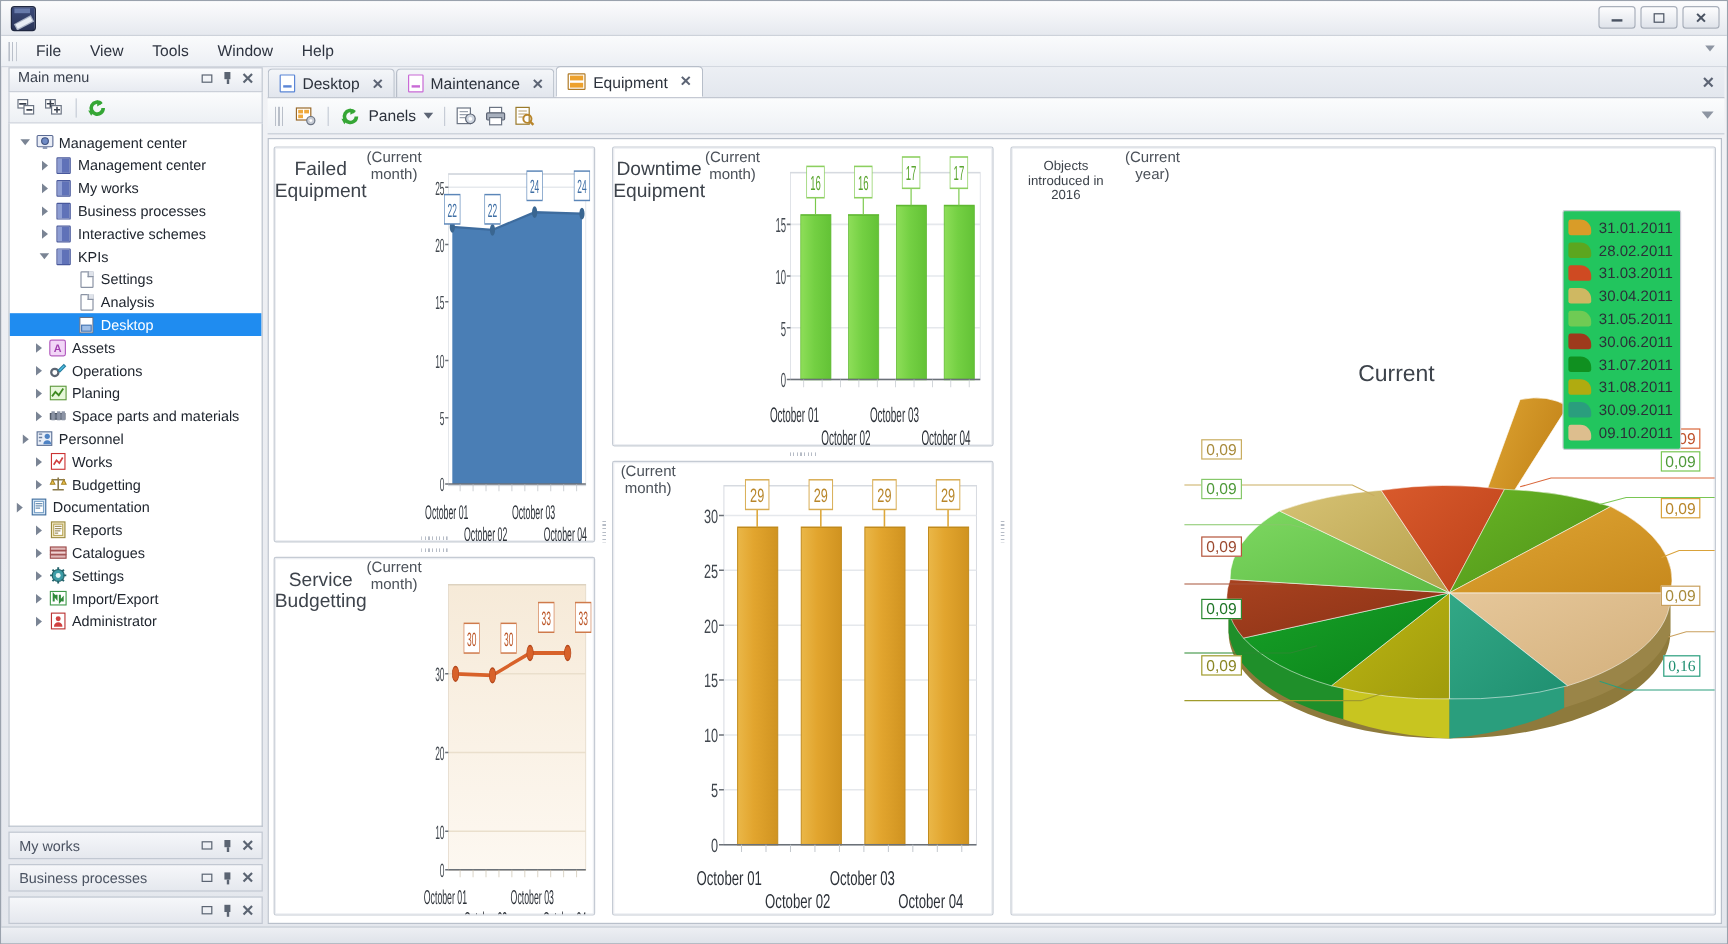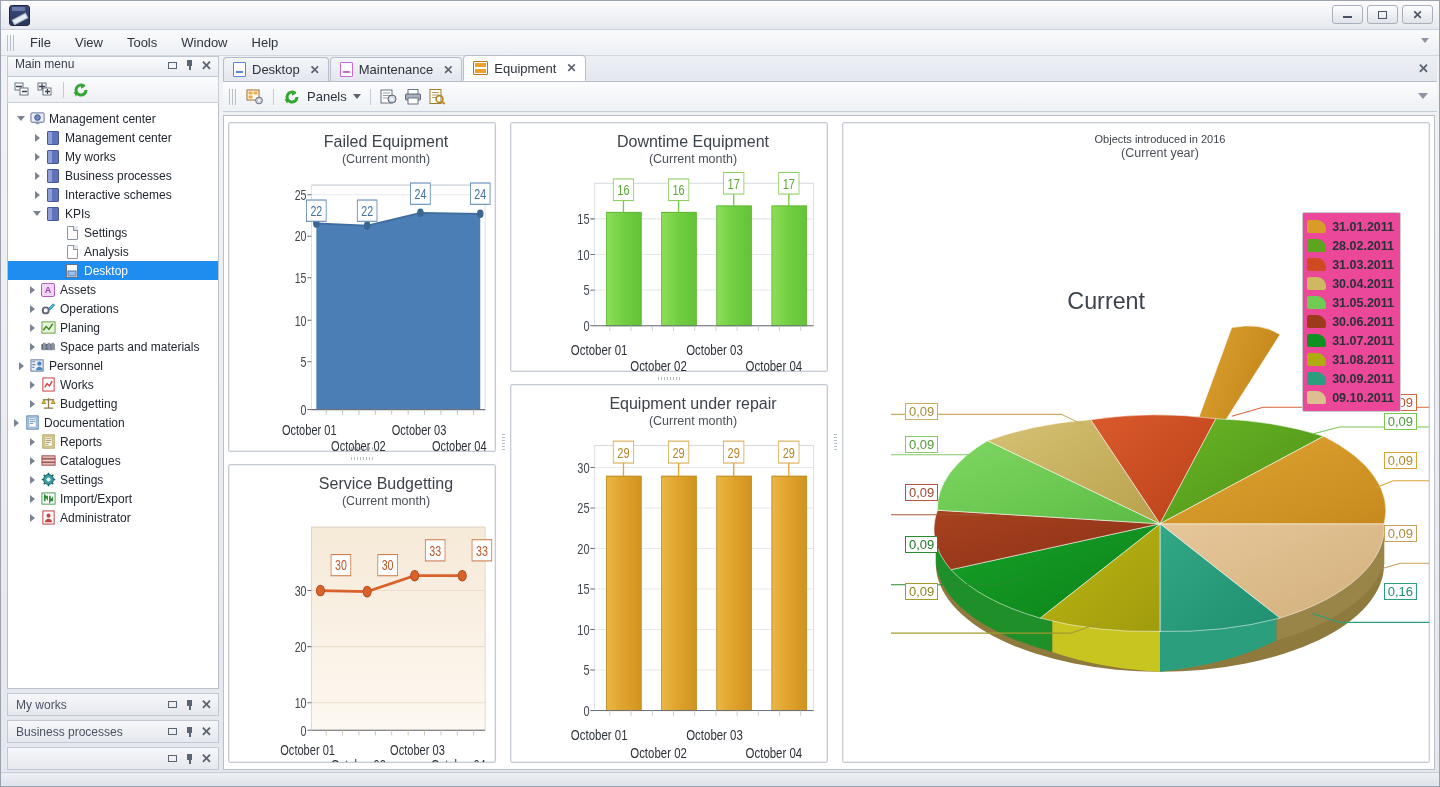--- a/index.html
+++ b/index.html
@@ -208,33 +208,32 @@
   .col-b { flex: 0 0 318px; }
   .col-c { flex: 1 1 auto; }
   .vsplit { flex: 0 0 14px; display: flex; align-items: center; justify-content: center; }
   .vsplit i { width:3px;height:18px; background: repeating-linear-gradient(180deg,#b6bcc6 0 1px, transparent 1px 3px); }
   .hsplit { flex: 0 0 12px; display: flex; align-items: center; justify-content: center; }
   .hsplit i { height:3px;width:22px; background: repeating-linear-gradient(90deg,#b6bcc6 0 1px, transparent 1px 3px); }
 
   .widget {
     background: #fff; border: 1px solid #c5cbd4;
     border-radius: 2px; box-shadow: 0 0 0 1px #eceef2 inset;
-    display: flex; flex-direction: column;
+    display: flex; flex-direction: row;
     min-height: 0; overflow: hidden;
     position: relative;
-    padding-left: 48px;
   }
   .w-title { text-align: center; color: #3d434b; font-size: 16px; padding-top: 10px; }
   .w-sub { text-align: center; color: #4b5159; font-size: 12.5px; padding-top: 1px; }
   .plotwrap { flex: 1 1 auto; min-height: 0; position: relative; }
   .plotwrap svg { width: 100%; height: 100%; display: block; }
 
   .legendbox {
-    position: absolute; border: 1px solid #c9cdd4; background: #ec4899;
-    padding: 4px 6px 4px 4px; border-radius: 2px; font-weight: bold;
+    position: absolute; border: 1px solid #c9cdd4; background: #22c55e;
+    padding: 4px 6px 4px 4px; border-radius: 2px;
   }
   .legrow { display: flex; align-items: center; height: 19px; gap: 6px; }
   .legsw { width: 19px; height: 13px; border-radius: 2px 9px 2px 2px; }
   .legtxt { color: #2b3038; font-size: 12.5px; font-family: "Liberation Sans", sans-serif; }
 
   .statusbar {
     height: 14px; flex: 0 0 14px;
     background: linear-gradient(#edeff3,#dfe3ea);
     border-top: 1px solid #c7cdd6;
   }
@@ -894,21 +893,20 @@
                 </g>
               </svg>
             </div>
           </div>
 
           <div class="hsplit">
               <i></i>
             </div>
 
           <div class="widget" style="flex:1 1 auto;">
-            <div class="w-title">Equipment under repair</div>
             <div class="w-sub">(Current month)</div>
             <div class="plotwrap">
               <svg viewBox="0 0 316 305" preserveAspectRatio="none">
                 <defs>
                   <linearGradient id="gGold" x1="0" y1="0" x2="1" y2="0">
                     <stop offset="0" stop-color="#eab748"></stop>
                       <stop offset="0.4" stop-color="#e2a52e"></stop>
                       <stop offset="1" stop-color="#d09320"></stop>
                   </linearGradient>
                 </defs>
@@ -1092,21 +1090,21 @@
               <div style="position:absolute;inset:0;pointer-events:none;font-family:'Liberation Sans',sans-serif;font-size:13px;">
                 <span style="position:absolute;left:14px;top:243px;background:#fff;border:1px solid #c9ad60;color:#a88b3c;padding:0 3px;">0,09</span>
                 <span style="position:absolute;left:14px;top:276px;background:#fff;border:1px solid #86c86a;color:#4f9a3a;padding:0 3px;">0,09</span>
                 <span style="position:absolute;left:14px;top:324px;background:#fff;border:1px solid #b4543a;color:#9c4a30;padding:0 3px;">0,09</span>
                 <span style="position:absolute;left:14px;top:376px;background:#fff;border:1px solid #2a8a30;color:#1f7527;padding:0 3px;">0,09</span>
                 <span style="position:absolute;left:14px;top:423px;background:#fff;border:1px solid #a09b2c;color:#8a8624;padding:0 3px;">0,09</span>
                 <span style="position:absolute;right:12px;top:234px;background:#fff;border:1px solid #d9663a;color:#c0522c;padding:0 3px;">0,09</span>
                 <span style="position:absolute;right:12px;top:253px;background:#fff;border:1px solid #79c653;color:#4f9a3a;padding:0 3px;">0,09</span>
                 <span style="position:absolute;right:12px;top:292px;background:#fff;border:1px solid #d9a23a;color:#b8862a;padding:0 3px;">0,09</span>
                 <span style="position:absolute;right:12px;top:365px;background:#fff;border:1px solid #c9a05e;color:#a88b3c;padding:0 3px;">0,09</span>
-                <span style="position:absolute;right:12px;top:423px;background:#fff;border:1px solid #2a9e7d;color:#1f8f70;padding:0 3px;">0,16</span>
+                <span style="position:absolute;right:12px;top:423px;background:#fff;border:1px solid #2a9e7d;color:#1f8f70;padding:0 3px;font-family:Liberation Serif, serif;">0,16</span>
               </div>
 
               <div class="legendbox" style="right:28px;top:52px;">
                 <div class="legrow">
                   <span class="legsw" style="background:#d99c28"></span>
                   <span class="legtxt">31.01.2011</span>
                 </div>
                 <div class="legrow">
                   <span class="legsw" style="background:#5ca61f"></span>
                   <span class="legtxt">28.02.2011</span>

